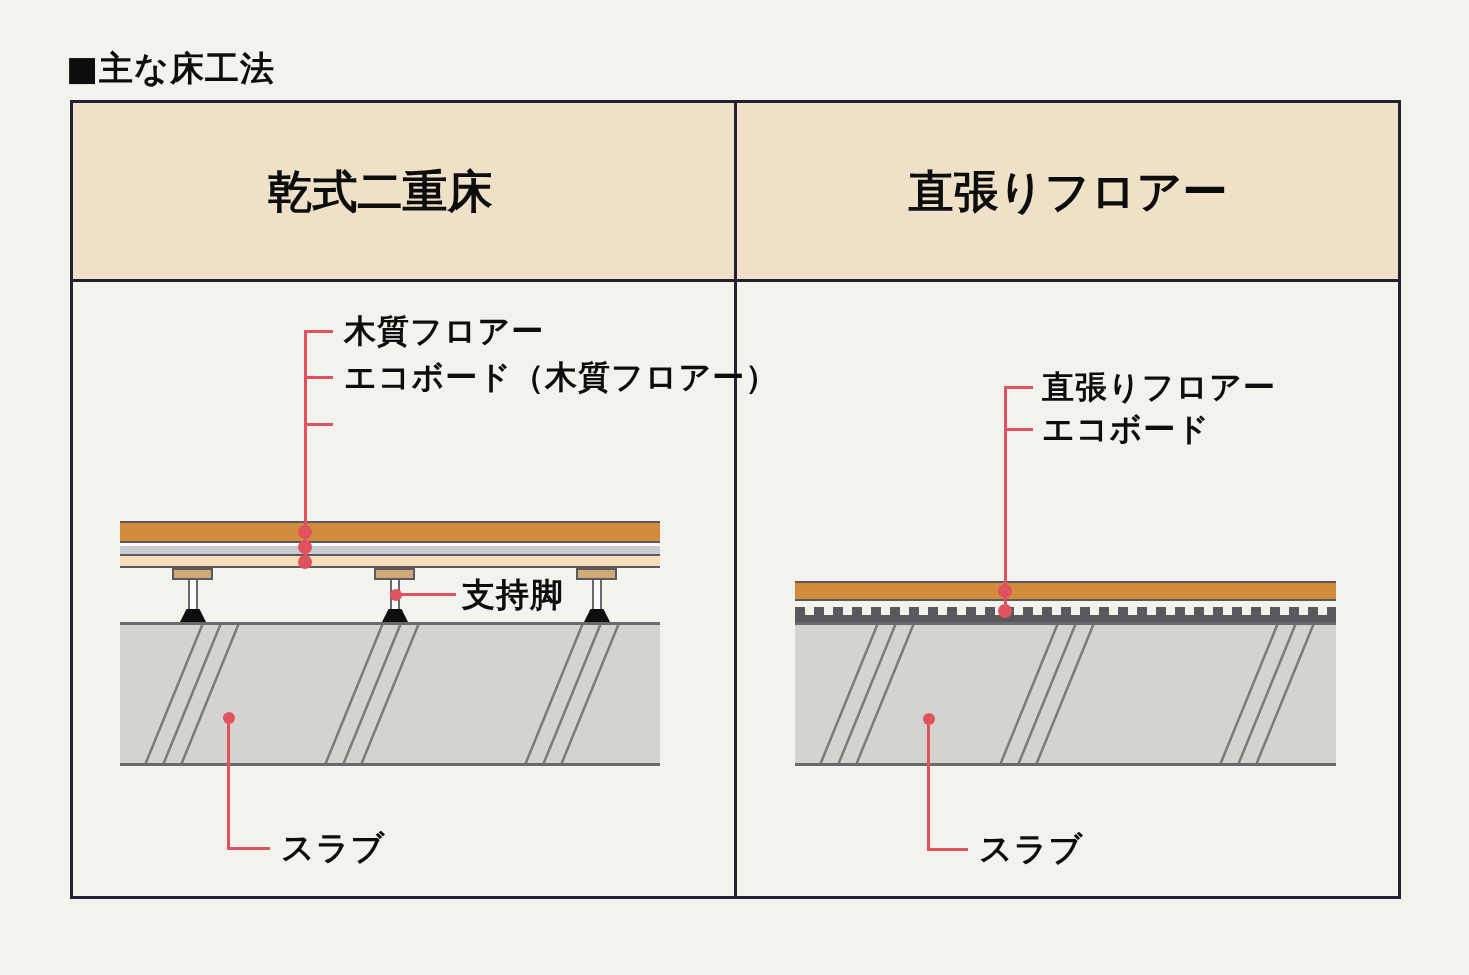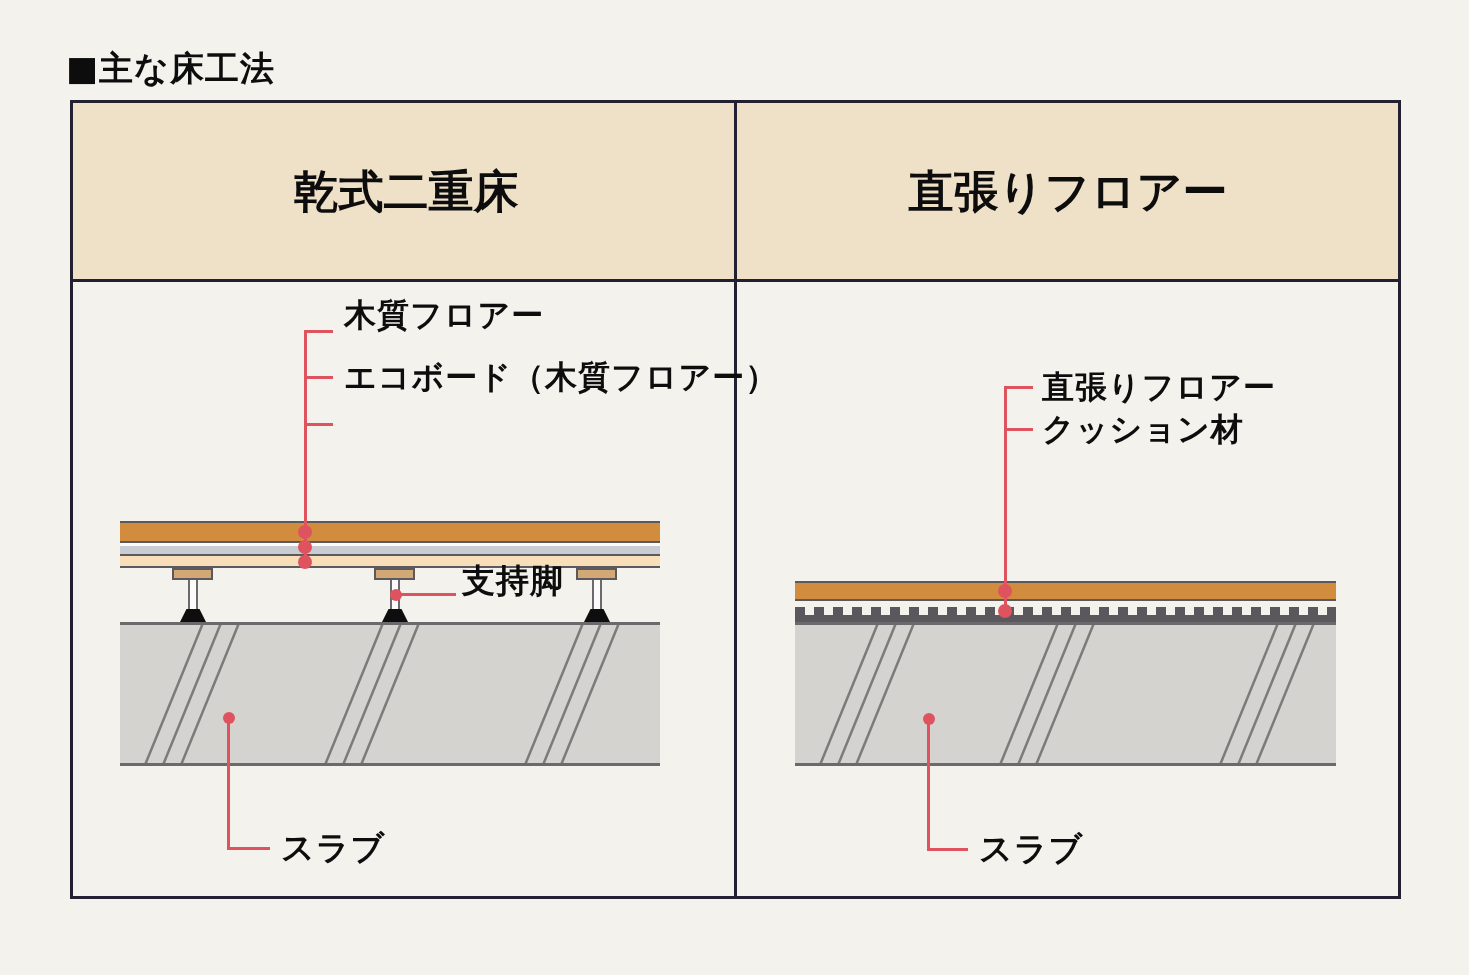--- a/index.html
+++ b/index.html
@@ -63,21 +63,21 @@
 
 <div class="canvas">
 
   <div class="abs title">■主な床工法</div>
 
   <div class="abs hdr-bg l"></div>
   <div class="abs hdr-bg r"></div>
   <div class="abs divider"></div>
   <div class="abs hdr-rule"></div>
   <div class="abs frame"></div>
-  <div class="abs hdr-text" style="left:406px; top:192px;">乾式二重床</div>
+  <div class="abs hdr-text" style="left:380px; top:192px;">乾式二重床</div>
   <div class="abs hdr-text" style="left:1068px; top:192px;">直張りフロアー</div>
 
   <div class="abs" style="left:0; top:0; width:100%; height:100%;">
 
     <div class="abs row lb" style="top:521px;"></div>
     <div class="abs row" style="top:523px; height:18px; background:var(--wood,#D28C3E);"></div>
     <div class="abs row lb" style="top:541px;"></div>
     <div class="abs row" style="top:543px; height:3px; background:#FCFBF8;"></div>
     <div class="abs row" style="top:546px; height:8px; background:var(--eco_board,#C9CCD3);"></div>
     <div class="abs row lb" style="top:554px;"></div>
@@ -116,26 +116,26 @@
       </svg>
     </div>
 
     <div class="abs rl" style="left:304px; top:330px; width:3px; height:232px;"></div>
     <div class="abs rl" style="left:304px; top:330px; width:29px; height:3px;"></div>
     <div class="abs rl" style="left:304px; top:376px; width:29px; height:3px;"></div>
     <div class="abs rl" style="left:304px; top:423px; width:29px; height:3px;"></div>
     <div class="abs rdot" style="left:298px; top:525px; width:14px; height:14px;"></div>
     <div class="abs rdot" style="left:298px; top:540px; width:14px; height:14px;"></div>
     <div class="abs rdot" style="left:298px; top:555px; width:14px; height:14px;"></div>
-    <div class="abs ann" style="left:344px; top:316px;text-align:center;">木質フロアー</div>
+    <div class="abs ann" style="left:344px; top:332px;text-align:center;">木質フロアー</div>
     <div class="abs ann" style="left:344px; top:378px;">エコボード（木質フロアー）</div>
 
     <div class="abs rl" style="left:396px; top:593px; width:60px; height:3px;"></div>
     <div class="abs rdot" style="left:390px; top:589px; width:12px; height:12px;"></div>
-    <div class="abs ann" style="left:462px; top:581px; font-size:33px;">支持脚</div>
+    <div class="abs ann" style="left:462px; top:595px; font-size:33px;">支持脚</div>
 
     <div class="abs rl" style="left:227px; top:718px; width:3px; height:132px;"></div>
     <div class="abs rl" style="left:229px; top:847px; width:41px; height:3px;"></div>
     <div class="abs rdot" style="left:223px; top:712px; width:12px; height:12px;"></div>
     <div class="abs ann" style="left:281px; top:848px; font-size:33px;">スラブ</div>
   </div>
 
   <div class="abs" style="left:0; top:0; width:100%; height:100%;">
 
     <div class="abs row r2" style="top:581px; height:20px; background:var(--wood,#D28C3E);
@@ -159,21 +159,21 @@
         </g>
       </svg>
     </div>
 
     <div class="abs rl" style="left:1004px; top:386px; width:3px; height:225px;"></div>
     <div class="abs rl" style="left:1004px; top:386px; width:29px; height:3px;"></div>
     <div class="abs rl" style="left:1004px; top:428px; width:29px; height:3px;"></div>
     <div class="abs rdot" style="left:998px; top:584px; width:14px; height:14px;"></div>
     <div class="abs rdot" style="left:998px; top:604px; width:14px; height:14px;"></div>
     <div class="abs ann" style="left:1042px; top:388px;">直張りフロアー</div>
-    <div class="abs ann" style="left:1042px; top:430px;">クッション材</div>
+    <div class="abs ann" style="left:1042px; top:430px;">エコボード</div>
 
     <div class="abs rl" style="left:927px; top:719px; width:3px; height:132px;"></div>
     <div class="abs rl" style="left:929px; top:848px; width:39px; height:3px;"></div>
     <div class="abs rdot" style="left:923px; top:713px; width:12px; height:12px;"></div>
     <div class="abs ann" style="left:979px; top:849px; font-size:33px;">スラブ</div>
   </div>
 
 </div>
 
 </body></html>

